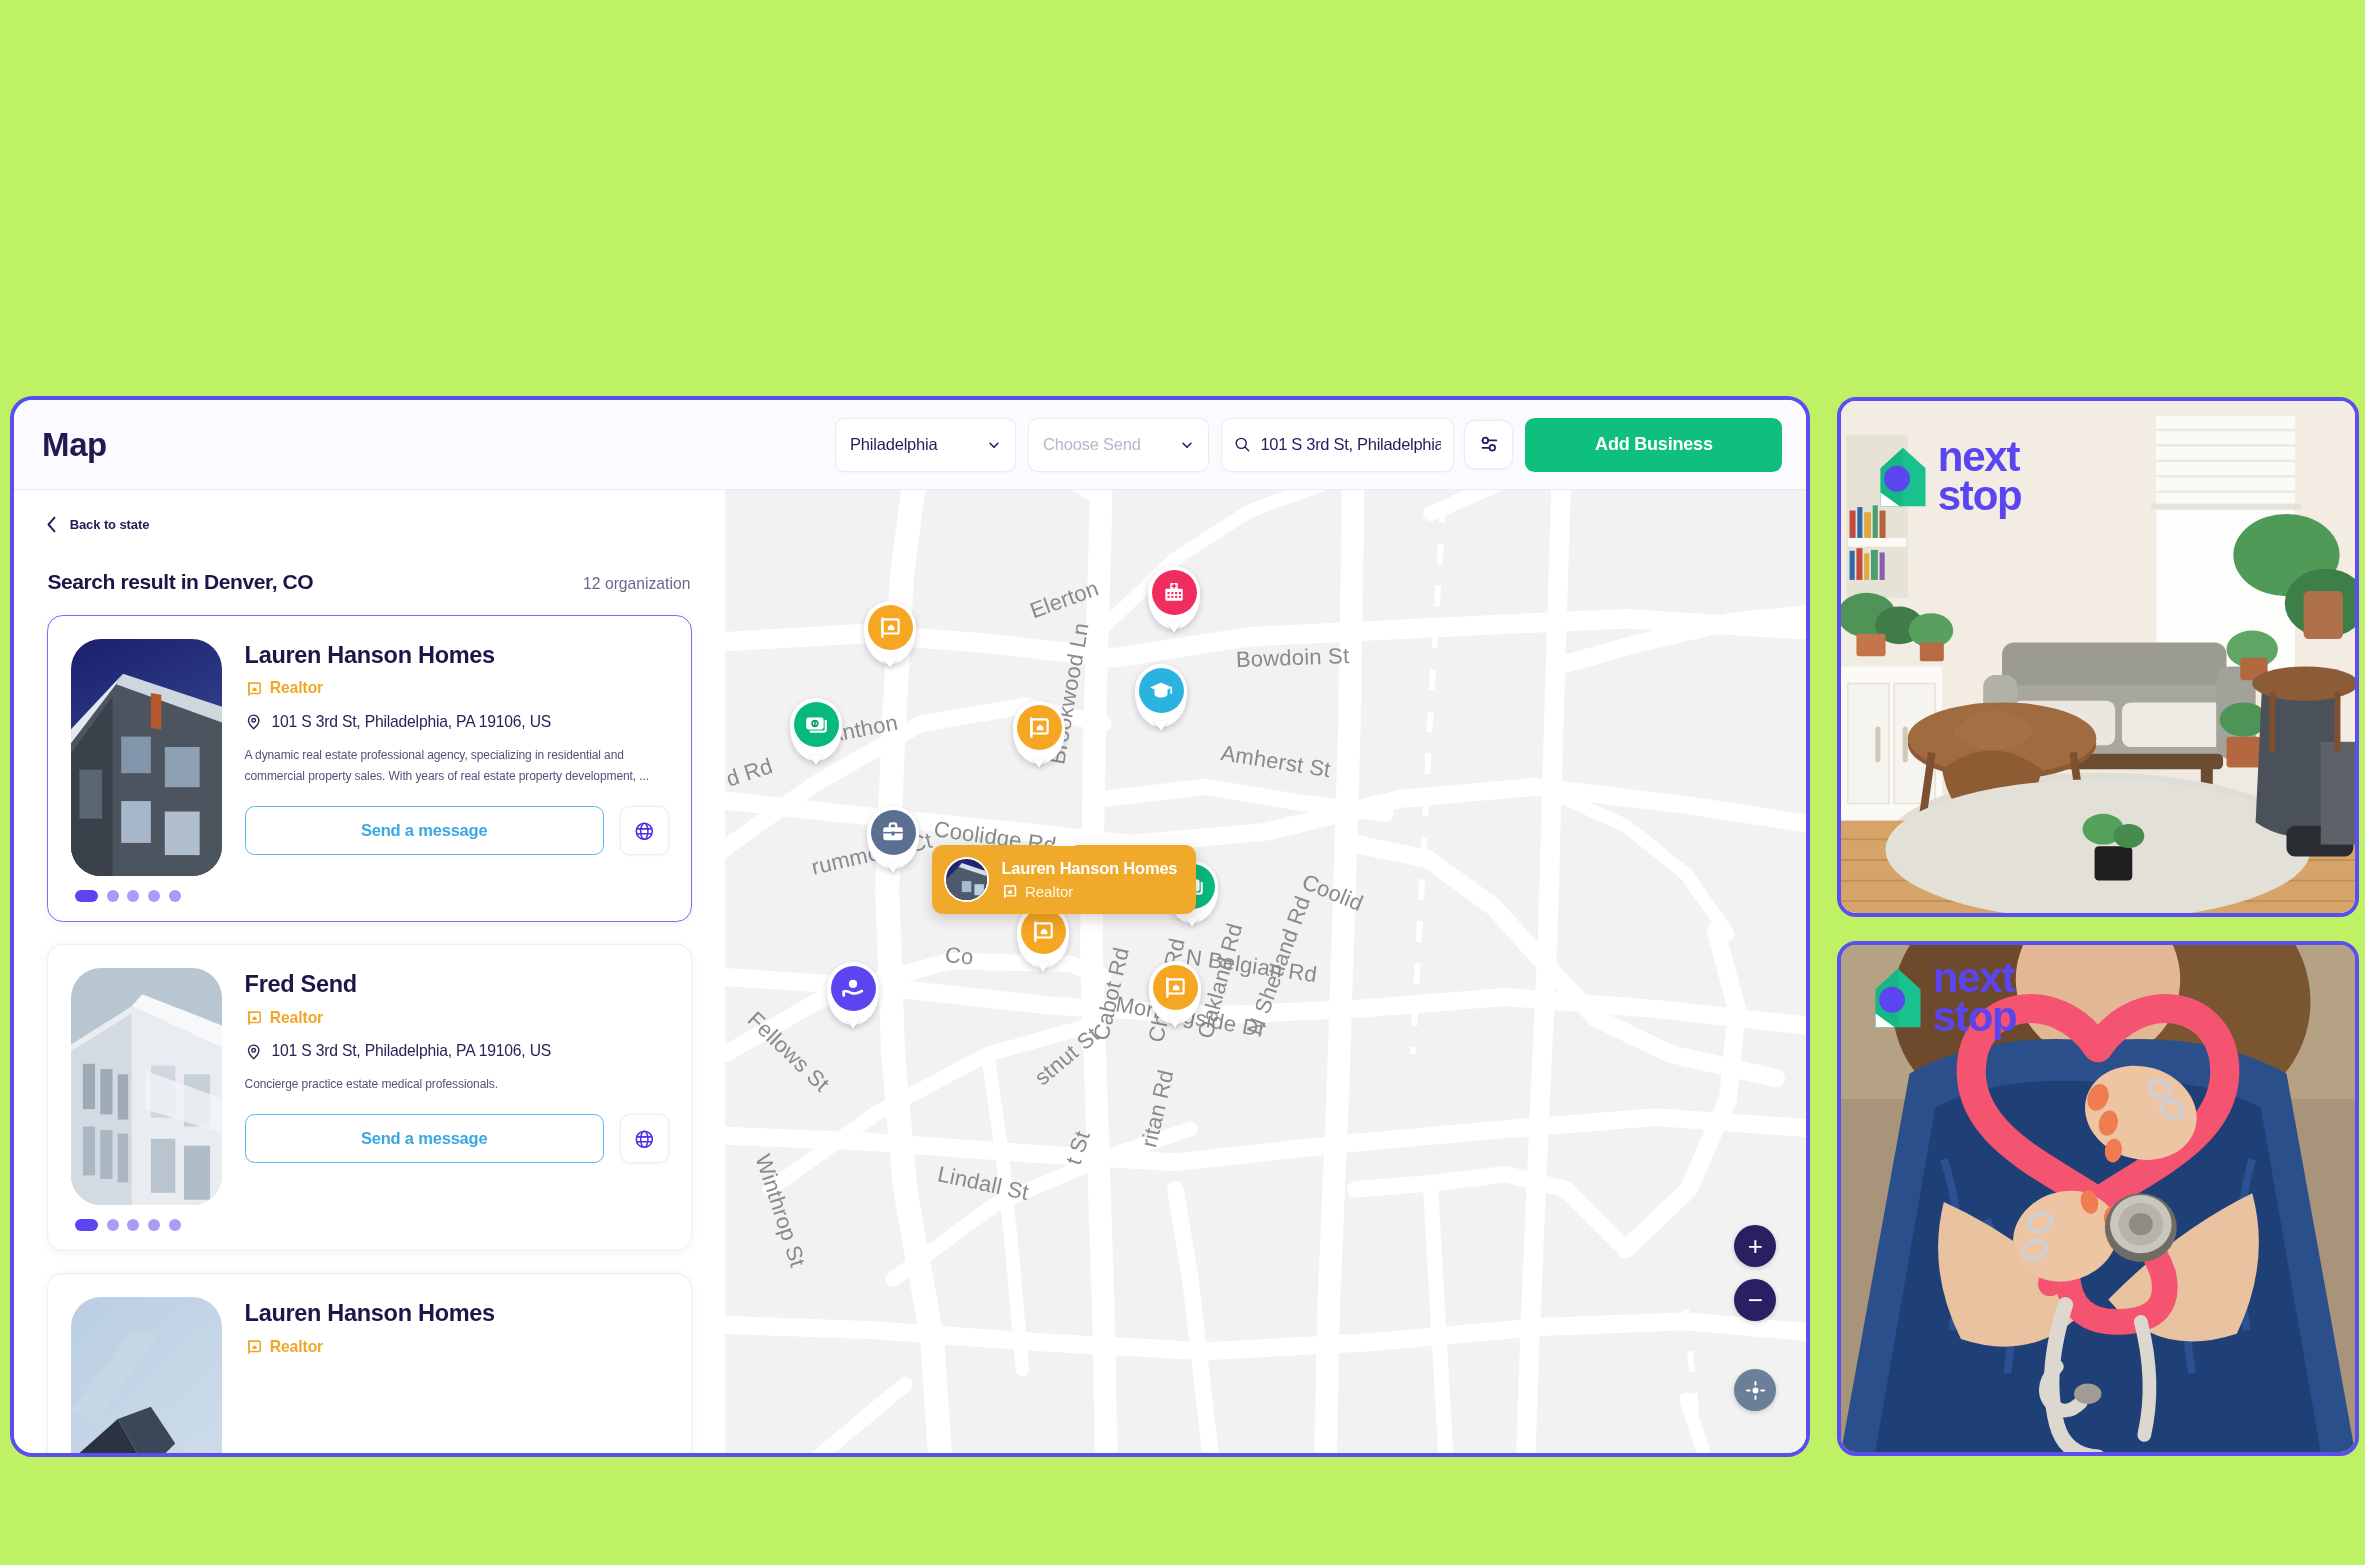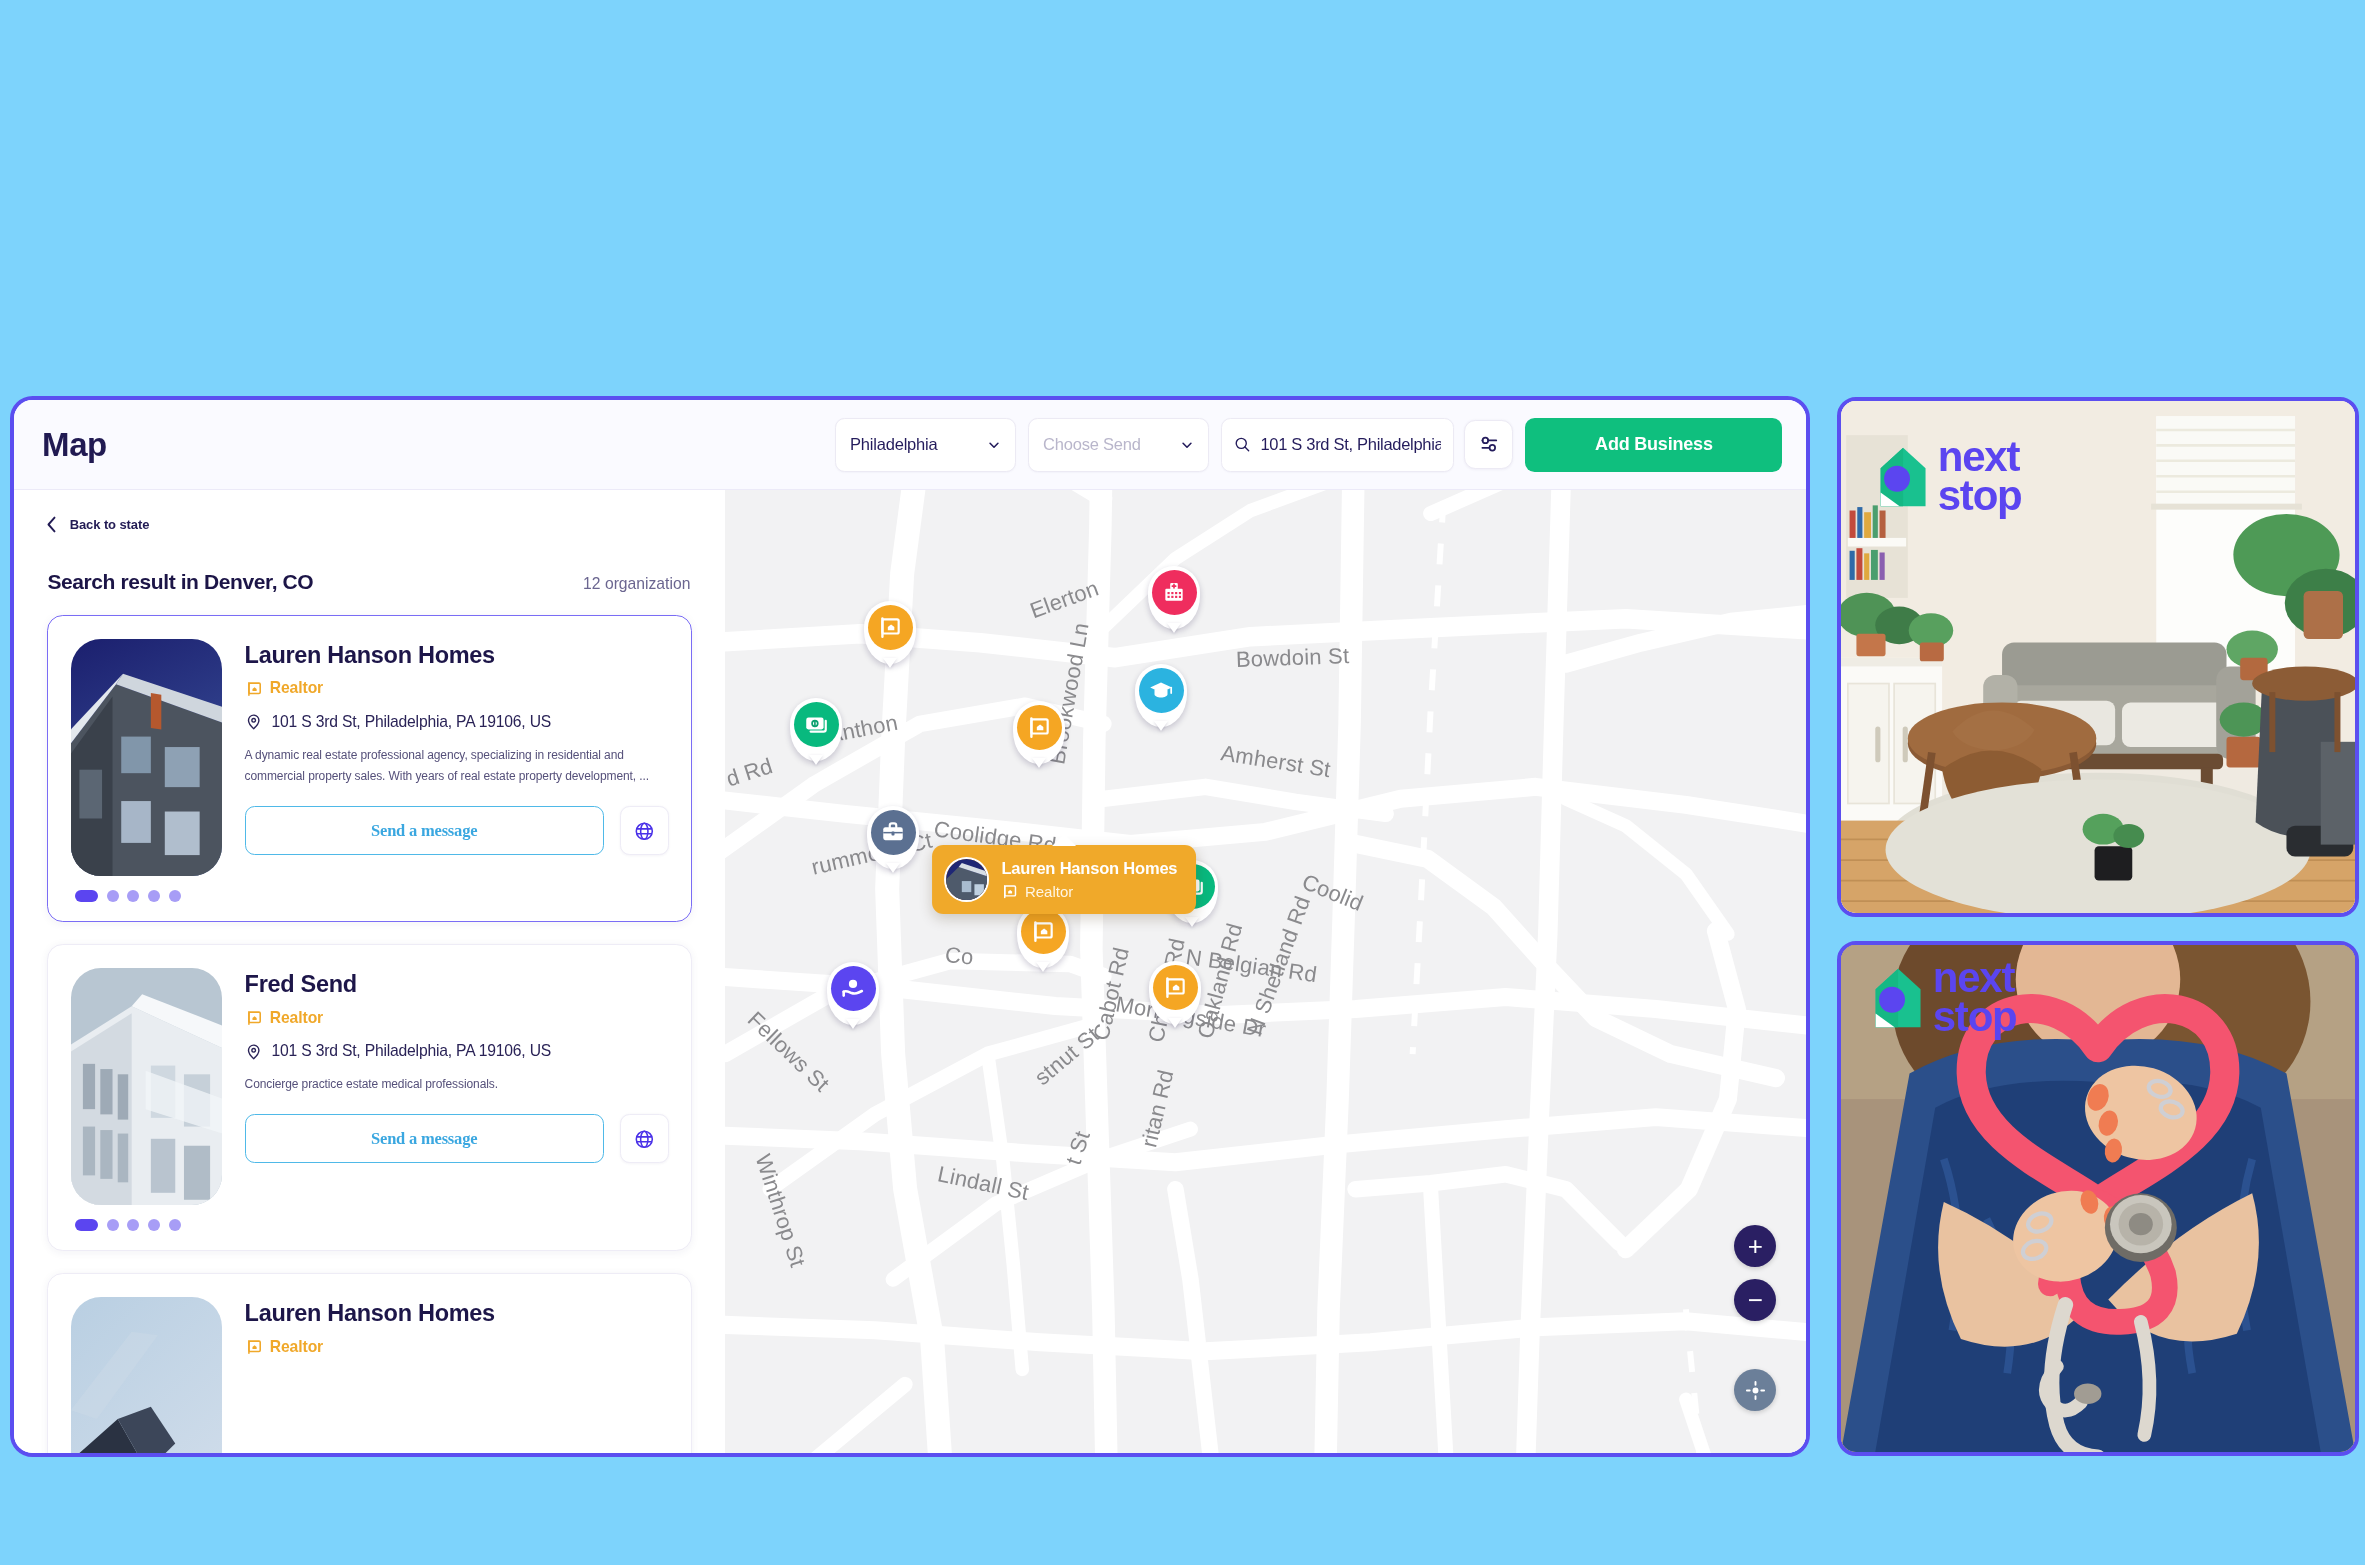--- a/index.html
+++ b/index.html
@@ -4,21 +4,21 @@
 <style>
   * { box-sizing: border-box; margin: 0; padding: 0; }
   html, body {
     width: 2366px; height: 1565px;
     background: #000000;
     font-family: "Liberation Sans", sans-serif;
     overflow: hidden;
   }
 
   
-  #root { position: relative; width: 2366px; height: 1565px; background: #7dd3fc; }
+  #root { position: relative; width: 2366px; height: 1565px; background: #bef264; }
 
   
   .app-window {
     position: absolute;
     left: 10.4px; top: 396px;
     width: 1800px; height: 1061px;
     background: #ffffff;
     border: 4.3px solid #5b4ef0;
     border-radius: 22.6px;
     overflow: hidden;
@@ -188,21 +188,21 @@
   .addr-text { font-size: 15.7px; color: #2a2357; font-weight: 500; letter-spacing: -0.2px; }
 
   .desc {
     margin-top: 14px;
     font-size: 12px;
     line-height: 1.76;
     color: #55507a;
     letter-spacing: -0.1px;
   }
 
-  .card-actions { display: flex; align-items: flex-end; gap: 16px; margin-top: 19px; font-family: Liberation Serif, serif; }
+  .card-actions { display: flex; align-items: flex-end; gap: 16px; margin-top: 19px; }
   .msg-btn {
     flex: 1;
     height: 49px;
     background: #ffffff;
     border: 1.3px solid #4fb9e8;
     border-radius: 9.6px;
     color: #3aa7e0;
     font-size: 16.5px;
     font-weight: 700;
     font-family: inherit;

